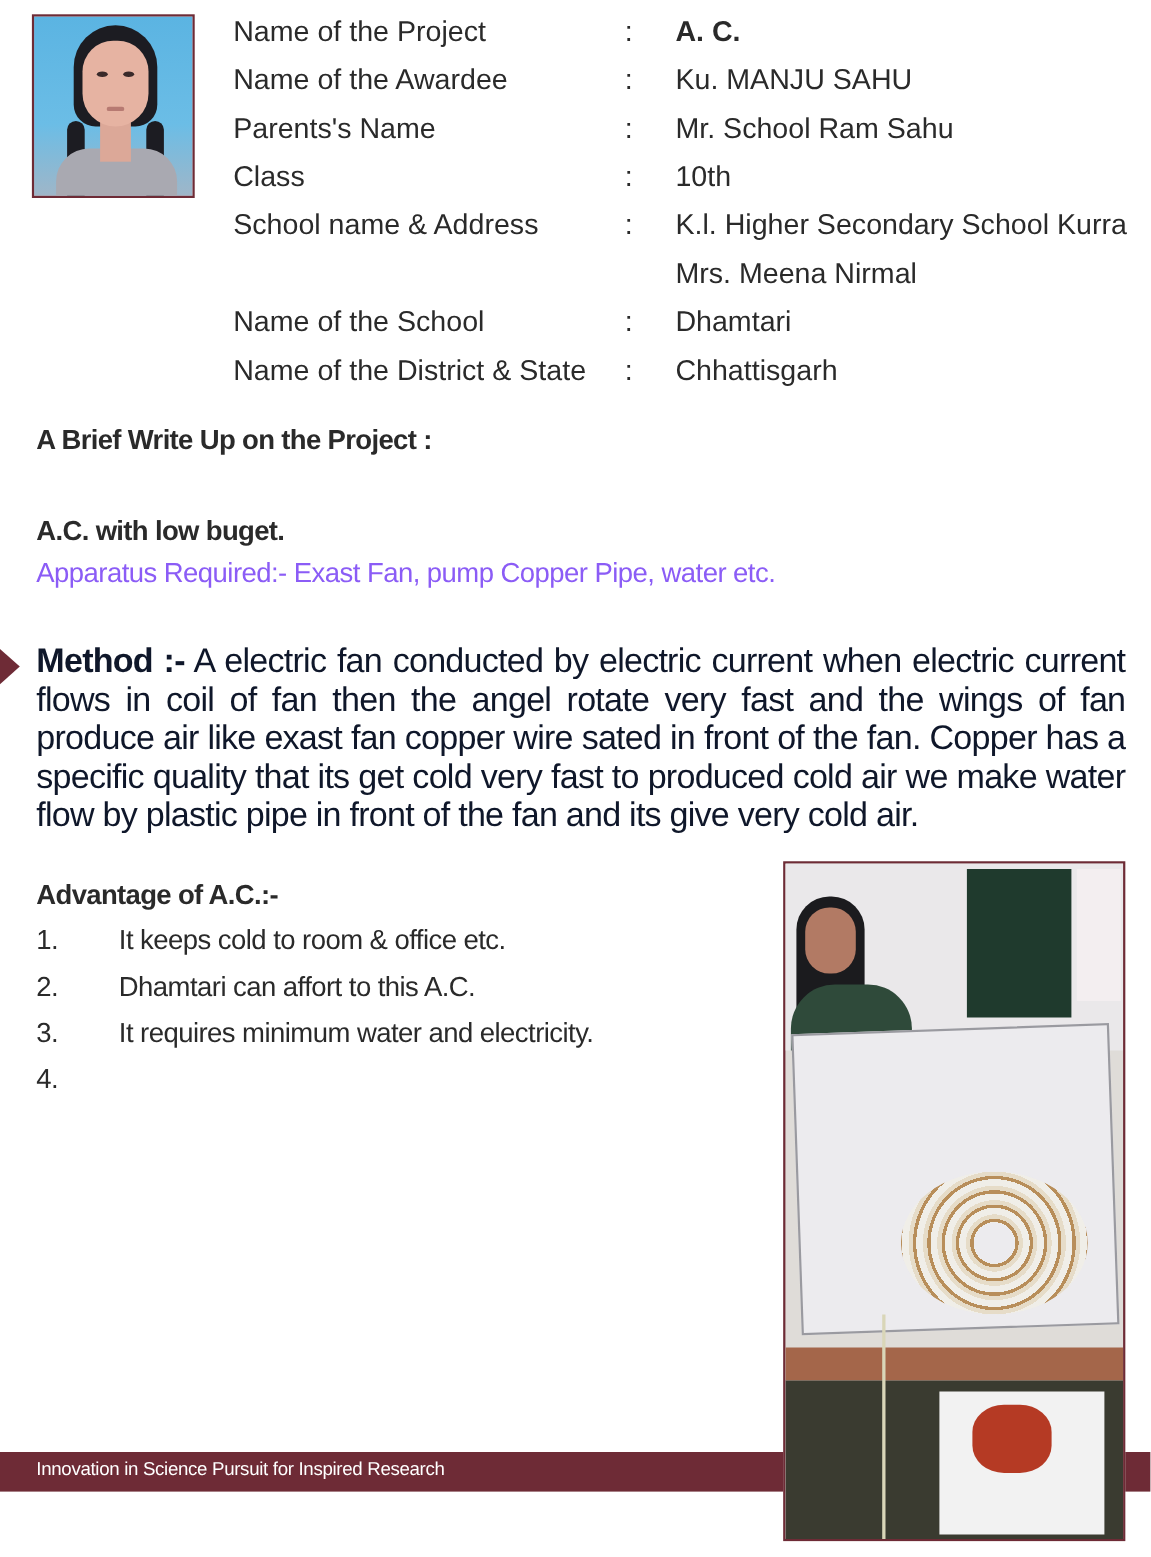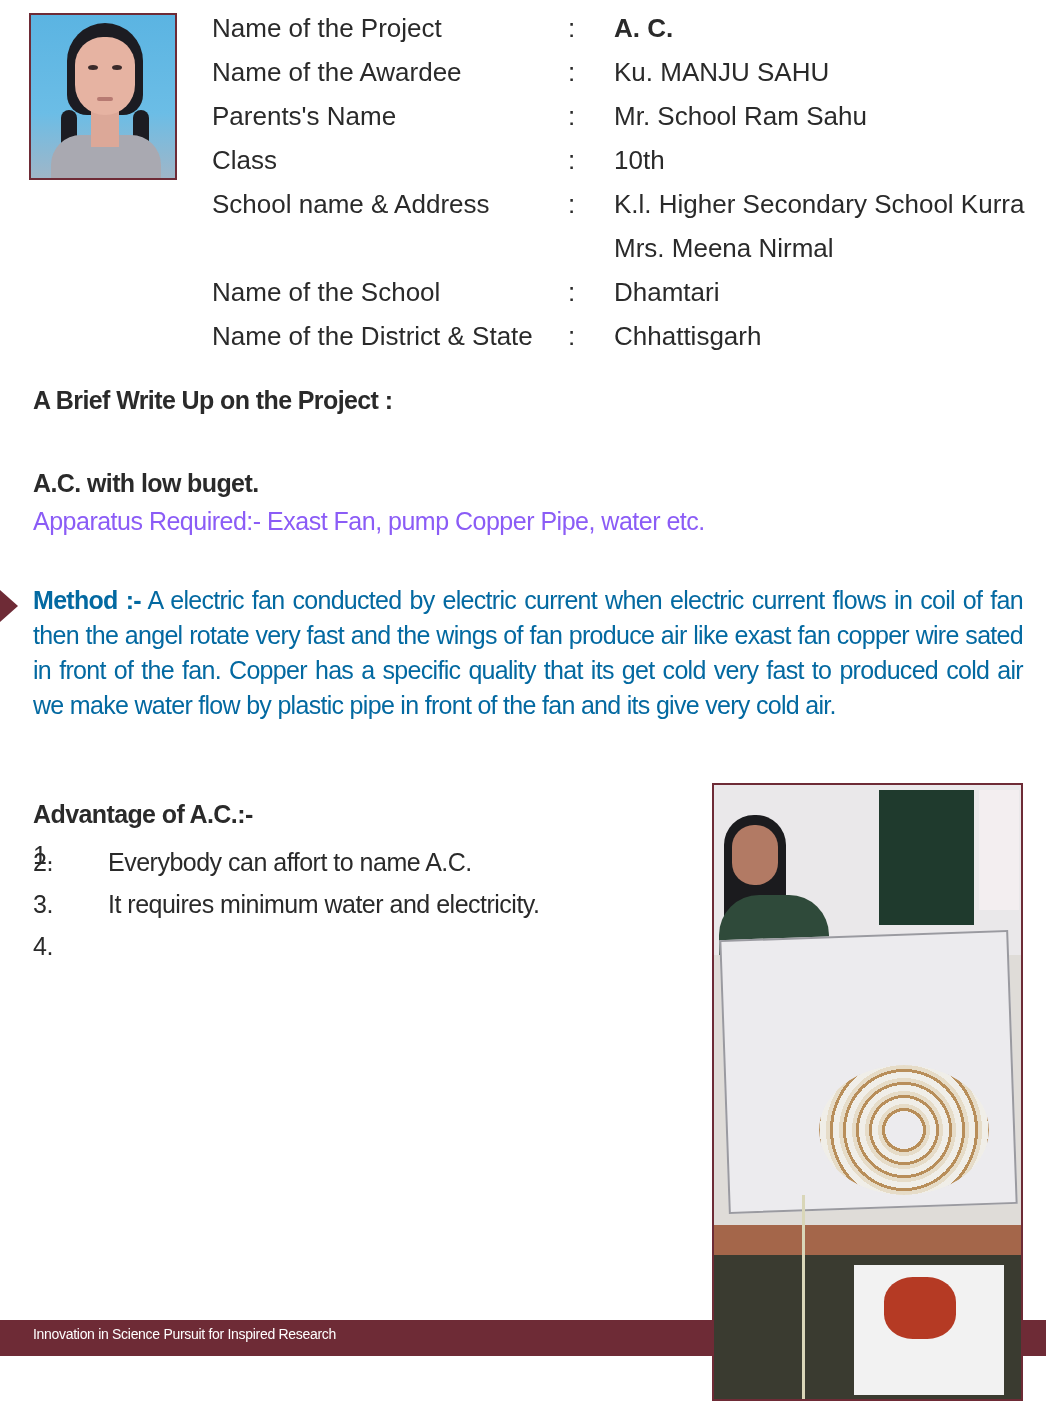--- a/index.html
+++ b/index.html
@@ -27,34 +27,34 @@
   .info { position: absolute; left: 212px; top: 8px; }
   .row { position: absolute; left: 0; height: 40px; font-size: 26px; white-space: nowrap; line-height: 40px; }
   .row .label { position: absolute; left: 0; width: 340px; }
   .row .colon { position: absolute; left: 356px; }
   .row .value { position: absolute; left: 402px; }
   .row .value.bold { font-weight: bold; }
 
   
   .heading { position: absolute; left: 33px; font-weight: bold; font-size: 25px; letter-spacing: -0.6px; color: #2a2a2a; }
   .para { position: absolute; left: 33px; font-size: 25px; letter-spacing: -0.5px; color: #8b5cf6; }
-  .method { position: absolute; left: 33px; top: 583px; width: 990px; font-size: 25px; line-height: 35px;
-            text-align: justify; letter-spacing: -0.7px; color: #0369a1; }
+  .method { position: absolute; left: 33px; top: 583px; width: 990px; font-size: 31px; line-height: 35px;
+            text-align: justify; letter-spacing: -0.7px; color: #0f172a; }
   .method b { font-weight: bold; }
   .marker { position: absolute; left: 0; top: 590px; width: 0; height: 0;
             border-top: 16px solid transparent; border-bottom: 16px solid transparent; border-left: 18px solid #6e2b36; }
 
   .adv-list { position: absolute; left: 33px; top: 838px; width: 665px; }
   .adv-item { position: relative; font-size: 25px; line-height: 35px; letter-spacing: -0.5px; margin-bottom: 7px; }
   .adv-item .num { position: absolute; left: 0; top: 0; }
   .adv-item .txt { display: block; margin-left: 75px; text-align: justify; }
 
   
   .footer { position: absolute; left: 0; top: 1320px; width: 1046px; height: 36px; background: #6e2b36; }
-  .footer span { position: absolute; left: 33px; top: 6px; color: #ffffff; font-size: 14px; letter-spacing: -0.3px; }
+  .footer span { position: absolute; left: 33px; top: 6px; color: #ffffff; font-size: 17px; letter-spacing: -0.3px; }
 
   
   .project-photo { position: absolute; left: 712px; top: 783px; width: 311px; height: 618px;
                    border: 2px solid #6e2b36; box-sizing: border-box; overflow: hidden; background: #dfdcd8; z-index: 2; }
   .pp-wall { position: absolute; left: 0; top: 0; width: 100%; height: 170px; background: #eae8ea; }
   .pp-board { position: absolute; left: 165px; top: 5px; width: 95px; height: 135px; background: #1f3a2d; }
   .pp-chart { position: absolute; left: 265px; top: 5px; width: 40px; height: 120px; background: #f3eef0; }
   .pp-girl-hair { position: absolute; left: 10px; top: 30px; width: 62px; height: 110px; background: #1b1b1e; border-radius: 30px 30px 10px 10px; }
   .pp-girl-face { position: absolute; left: 18px; top: 40px; width: 46px; height: 60px; background: #b27a64; border-radius: 22px; }
   .pp-girl-body { position: absolute; left: 5px; top: 110px; width: 110px; height: 60px; background: #2f4a3a; border-radius: 40px 40px 0 0; }
@@ -129,24 +129,25 @@
 <div class="heading" style="top:469px">A.C. with low buget.</div>
 <div class="para" style="top:507px">Apparatus Required:- Exast Fan, pump Copper Pipe, water etc.</div>
 
 <div class="marker"></div>
 <div class="method"><b>Method :-</b><span> A electric fan conducted by electric current when electric current flows in coil of fan then the angel rotate very fast and the wings of fan produce air like exast fan copper wire sated in front of the fan. Copper has a specific quality that its get cold very fast to produced cold air we make water flow by plastic pipe in front of the fan and its give very cold air.</span></div>
 
 <div class="heading" style="top:800px">Advantage of A.C.:-</div>
 <div class="adv-list">
   <div class="adv-item">
     <span class="num">1.</span>
+    <span class="txt">It keeps cold to room &amp; office etc.</span>
   </div>
   <div class="adv-item">
     <span class="num">2.</span>
-    <span class="txt">Everybody can affort to name A.C.</span>
+    <span class="txt">Dhamtari can affort to this A.C.</span>
   </div>
   <div class="adv-item">
     <span class="num">3.</span>
     <span class="txt">It requires minimum water and electricity.</span>
   </div>
   <div class="adv-item">
     <span class="num">4.</span>
   </div>
 </div>
 

